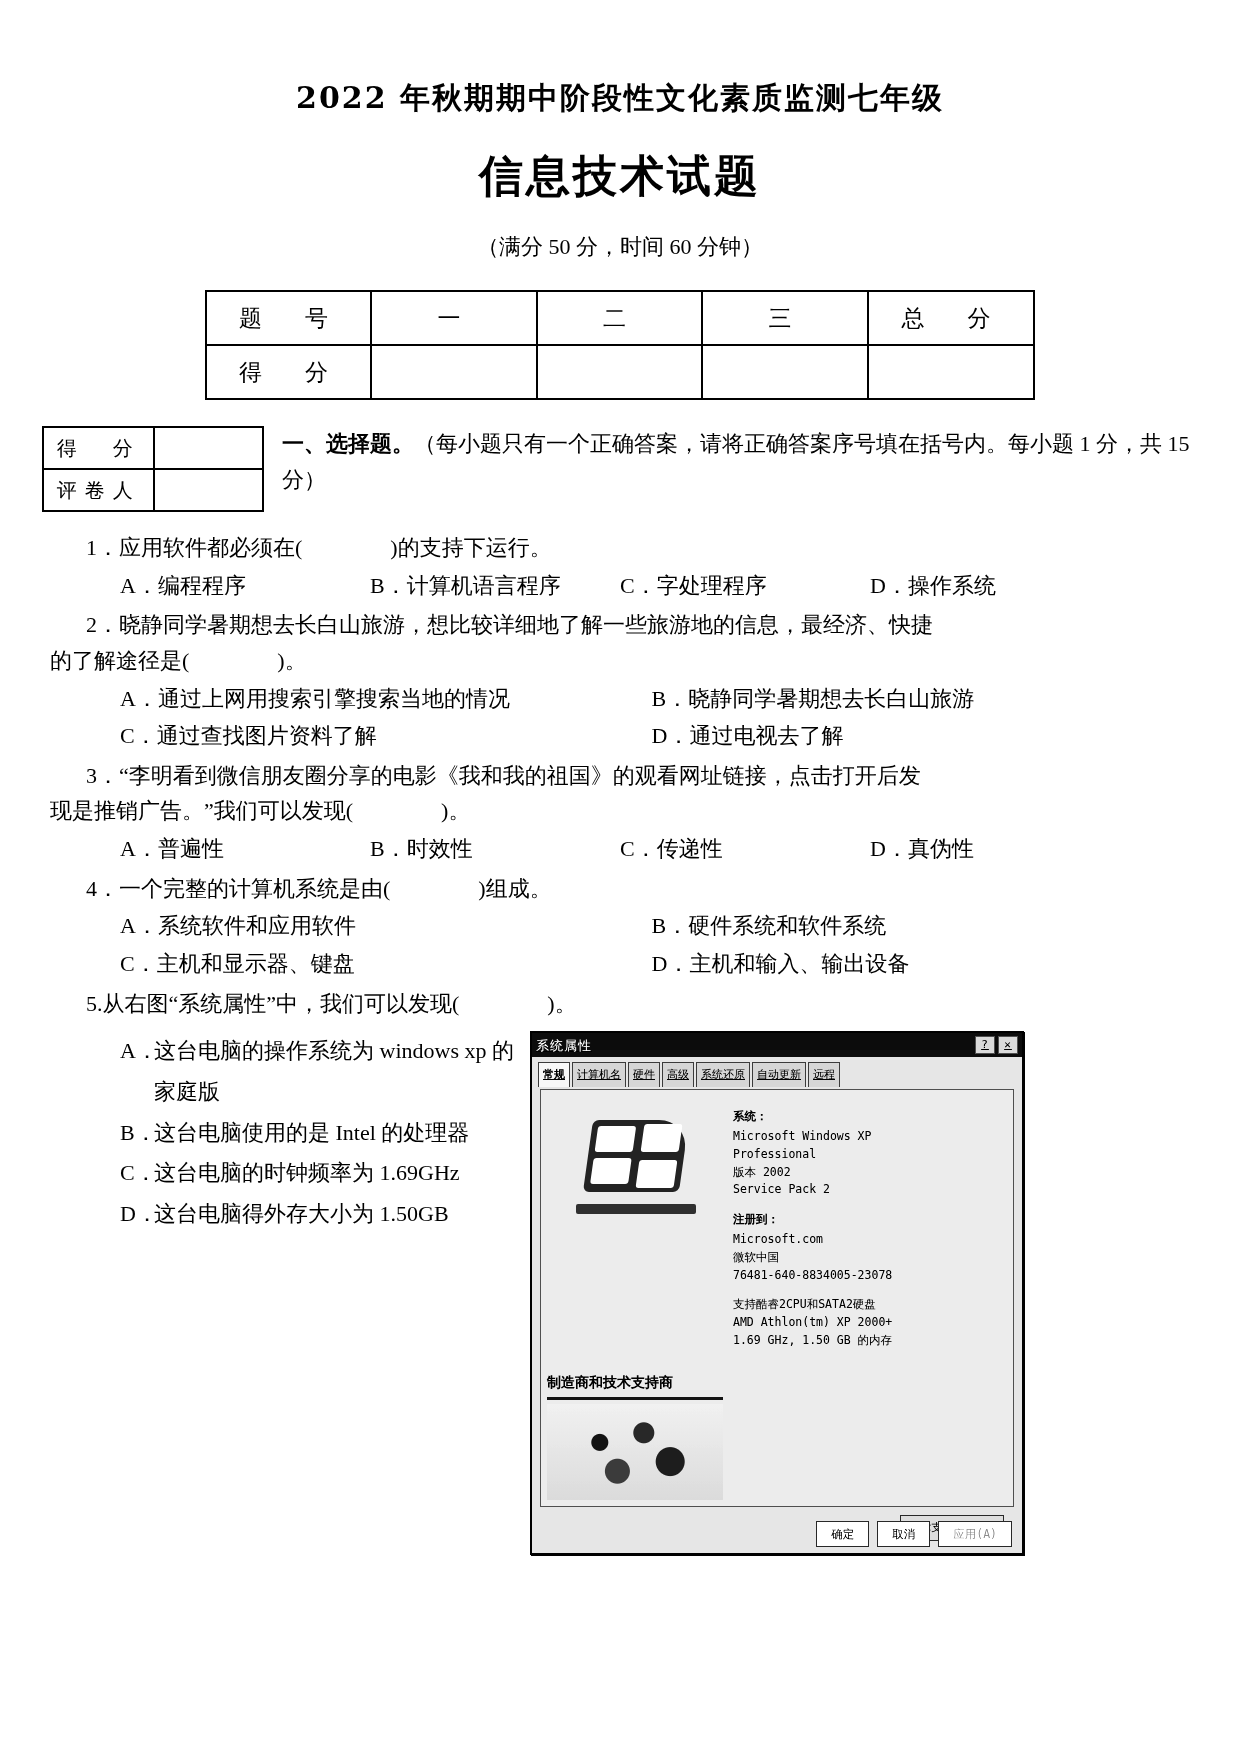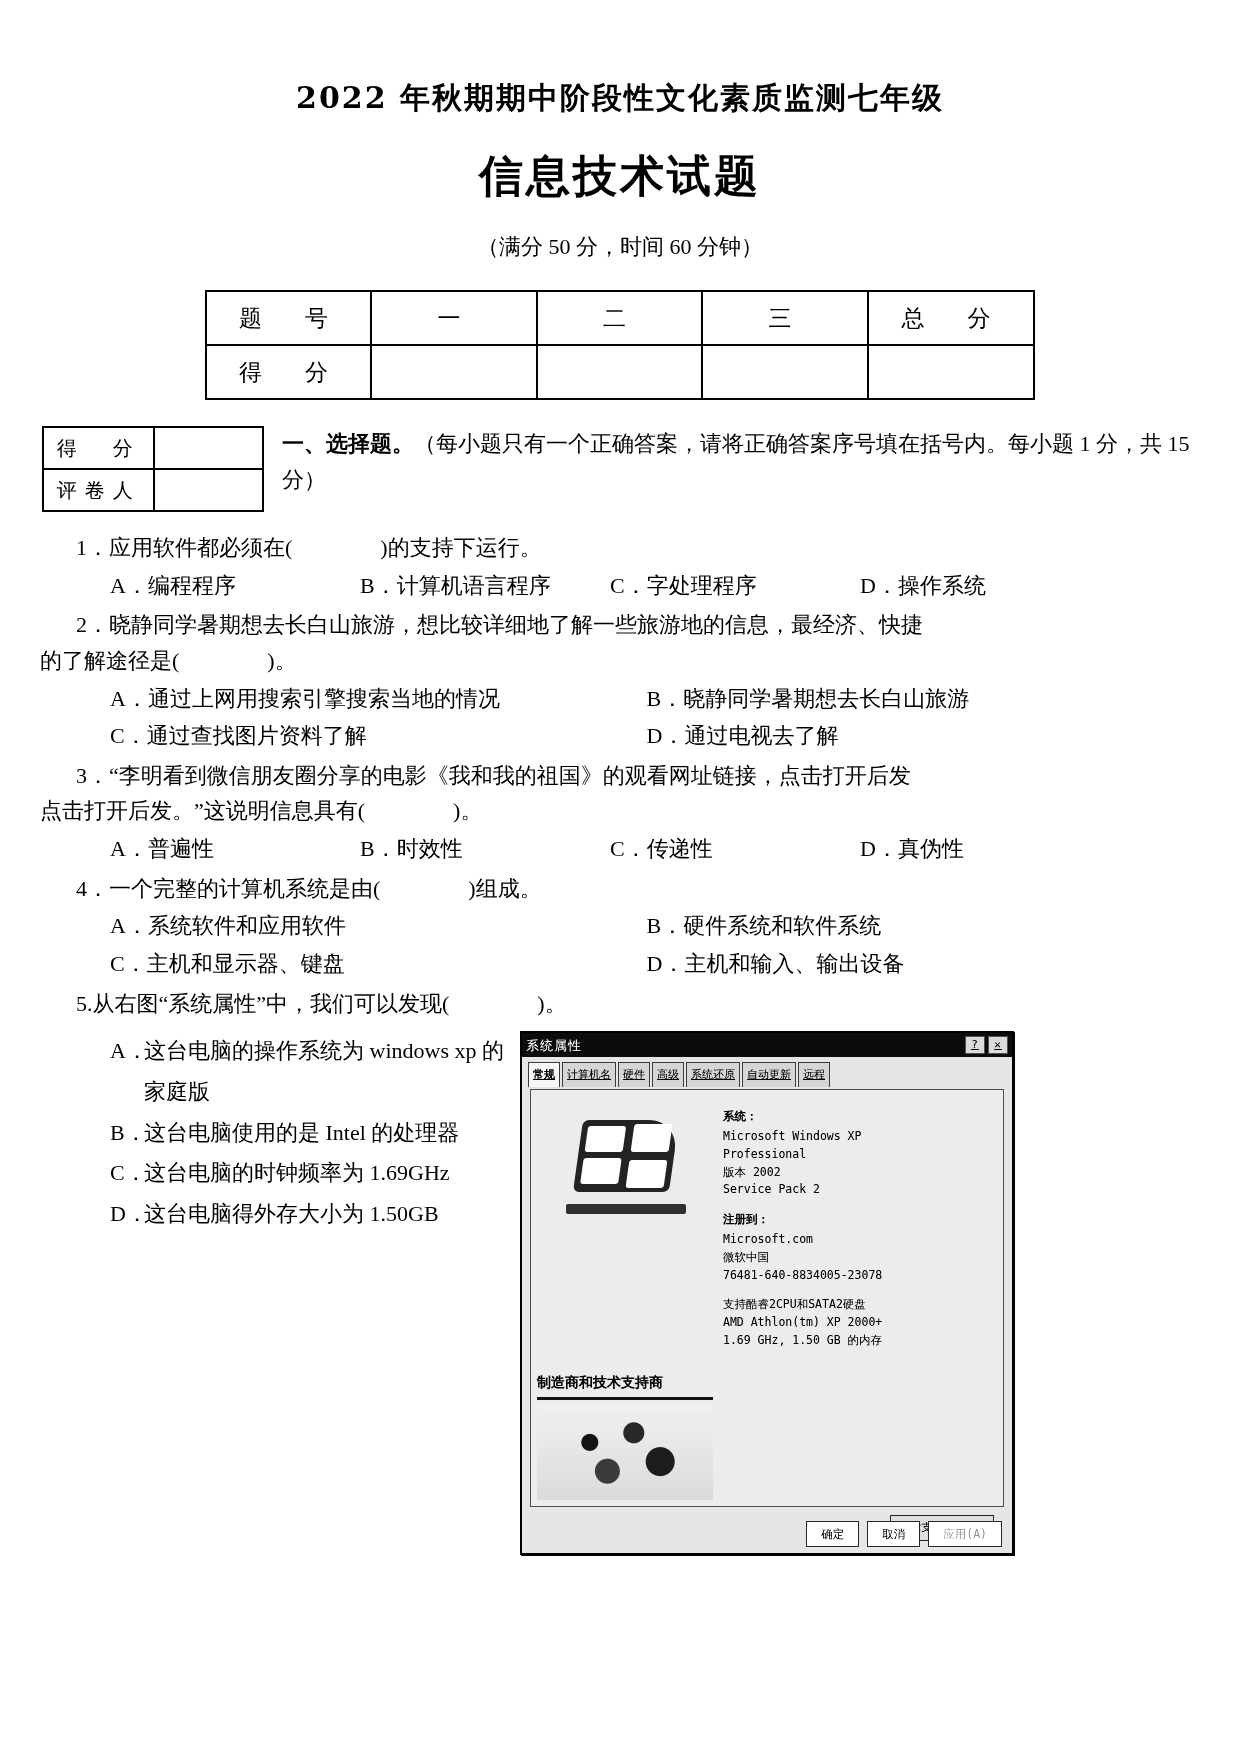--- a/index.html
+++ b/index.html
@@ -93,20 +93,21 @@
     flex: 1;
     padding-right: 24px;
   }
   .section-text b { font-weight: 700; }
   
   .questions {
     margin-top: 18px;
     padding: 0 57px 0 40px;
     font-size: 22px;
     line-height: 1.62;
+    margin-left: 10px;
   }
   .q {
     margin-bottom: 4px;
   }
   .q-stem {
     text-indent: 36px;
   }
   .q-stem.no-indent { text-indent: 0; }
   .opts {
     display: flex;
@@ -348,21 +349,21 @@
         <span class="opt">B．晓静同学暑期想去长白山旅游</span>
       </div>
       <div class="opts cols2">
         <span class="opt">C．通过查找图片资料了解</span>
         <span class="opt">D．通过电视去了解</span>
       </div>
     </div>
 
     <div class="q">
       <div class="q-stem">3．“李明看到微信朋友圈分享的电影《我和我的祖国》的观看网址链接，点击打开后发</div>
-      <div class="q-stem no-indent">点击打开后发。”这说明信息具有(　　　　)。</div>
+      <div class="q-stem no-indent">现是推销广告。”我们可以发现(　　　　)。</div>
       <div class="opts spread">
         <span class="opt opt-a">A．普遍性</span>
         <span class="opt opt-b">B．时效性</span>
         <span class="opt opt-c">C．传递性</span>
         <span class="opt">D．真伪性</span>
       </div>
     </div>
 
     <div class="q">
       <div class="q-stem">4．一个完整的计算机系统是由(　　　　)组成。</div>

